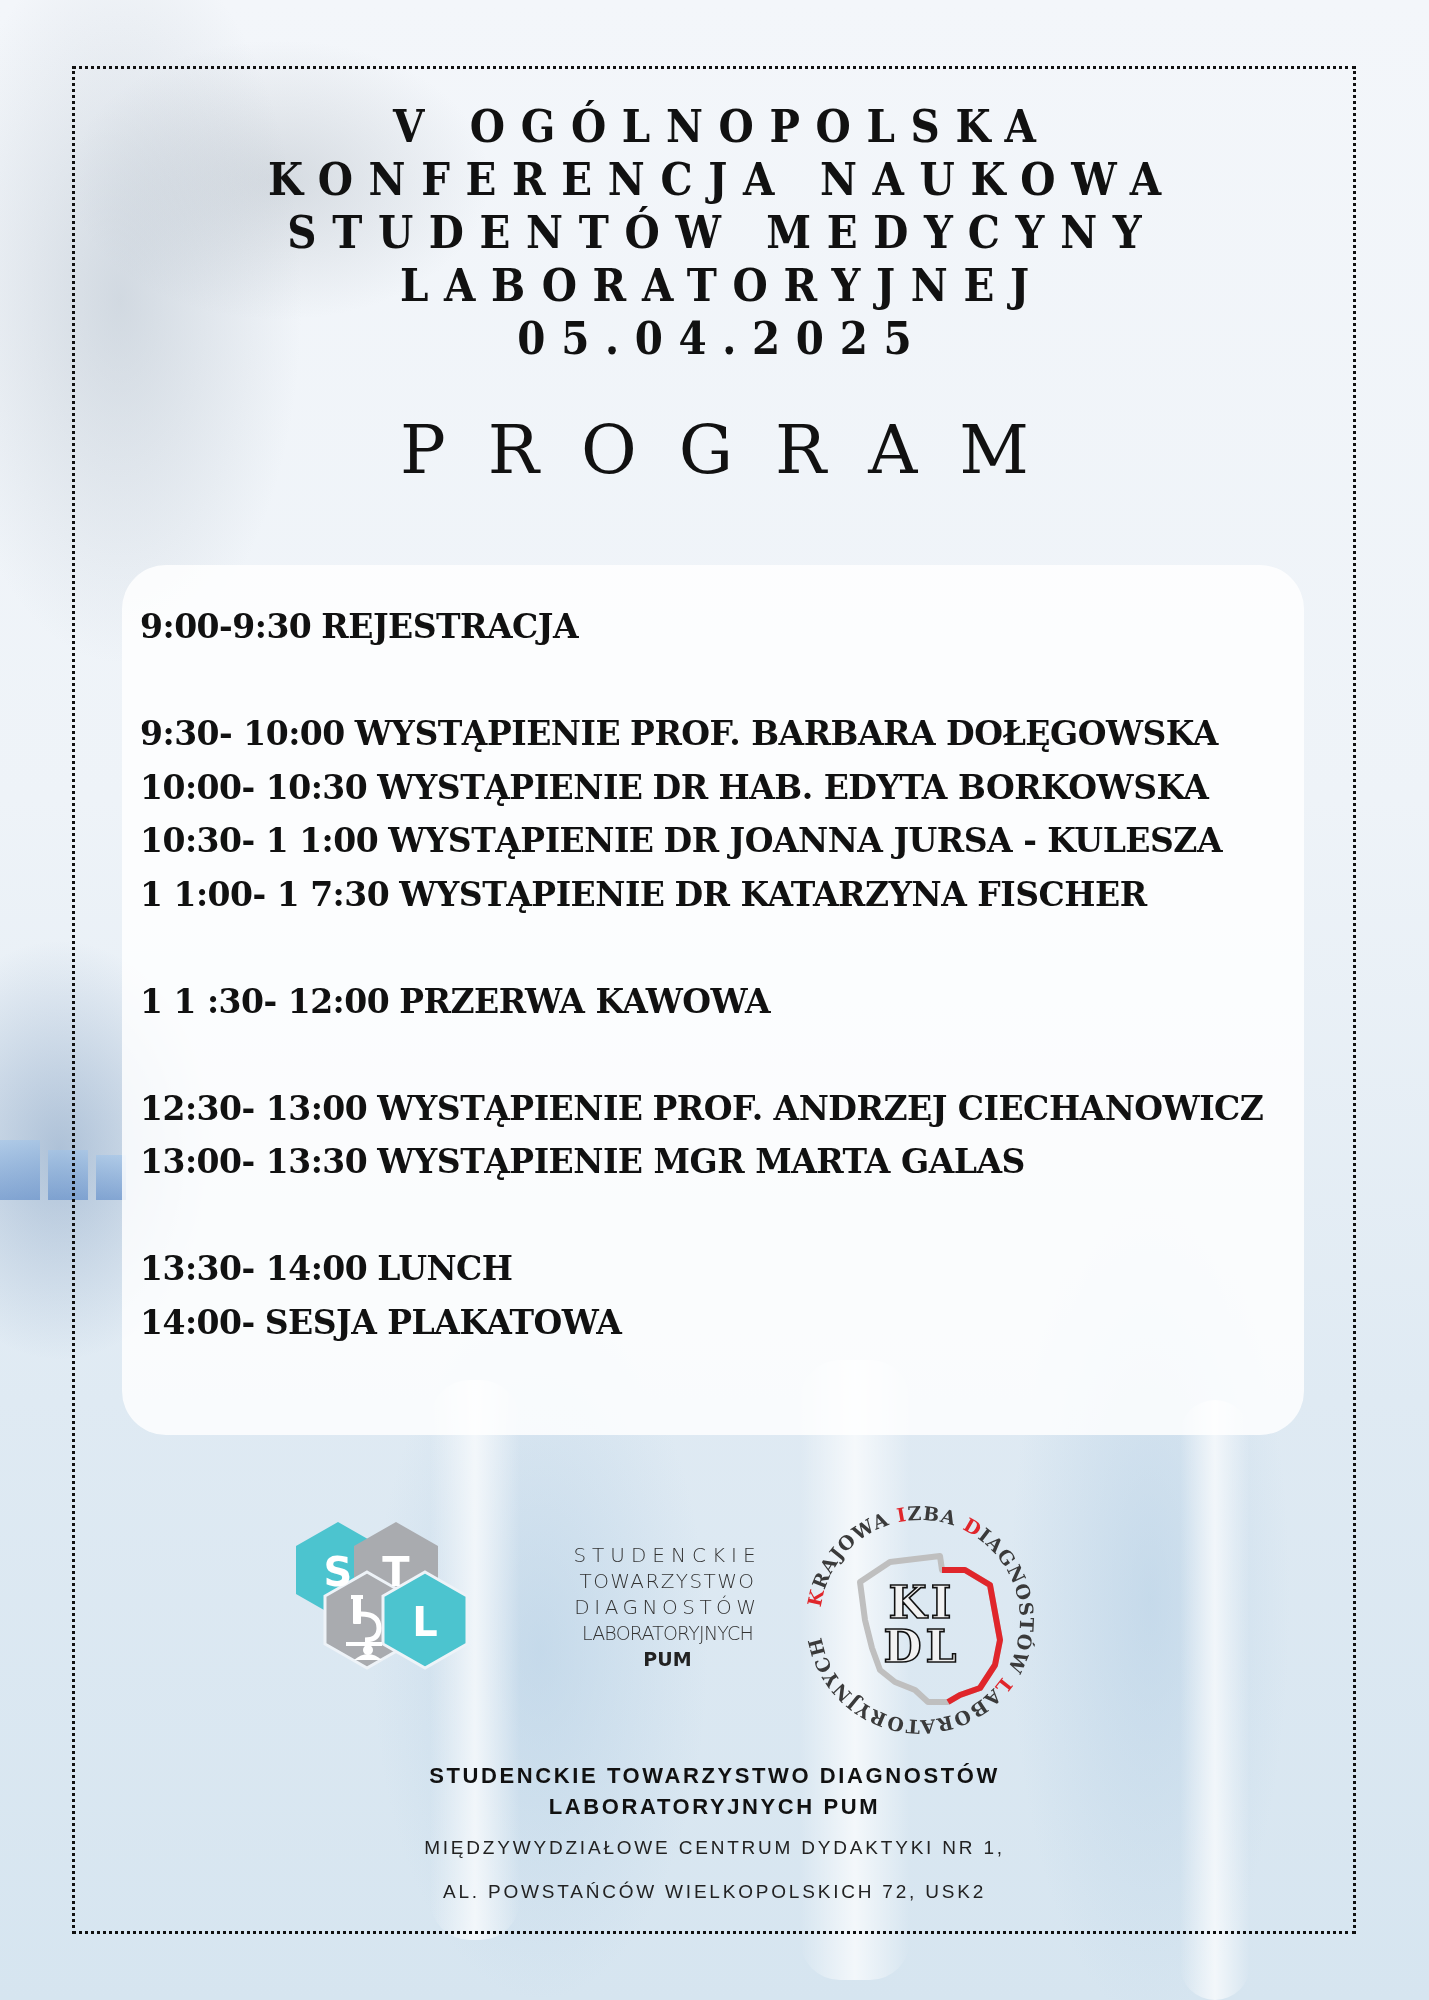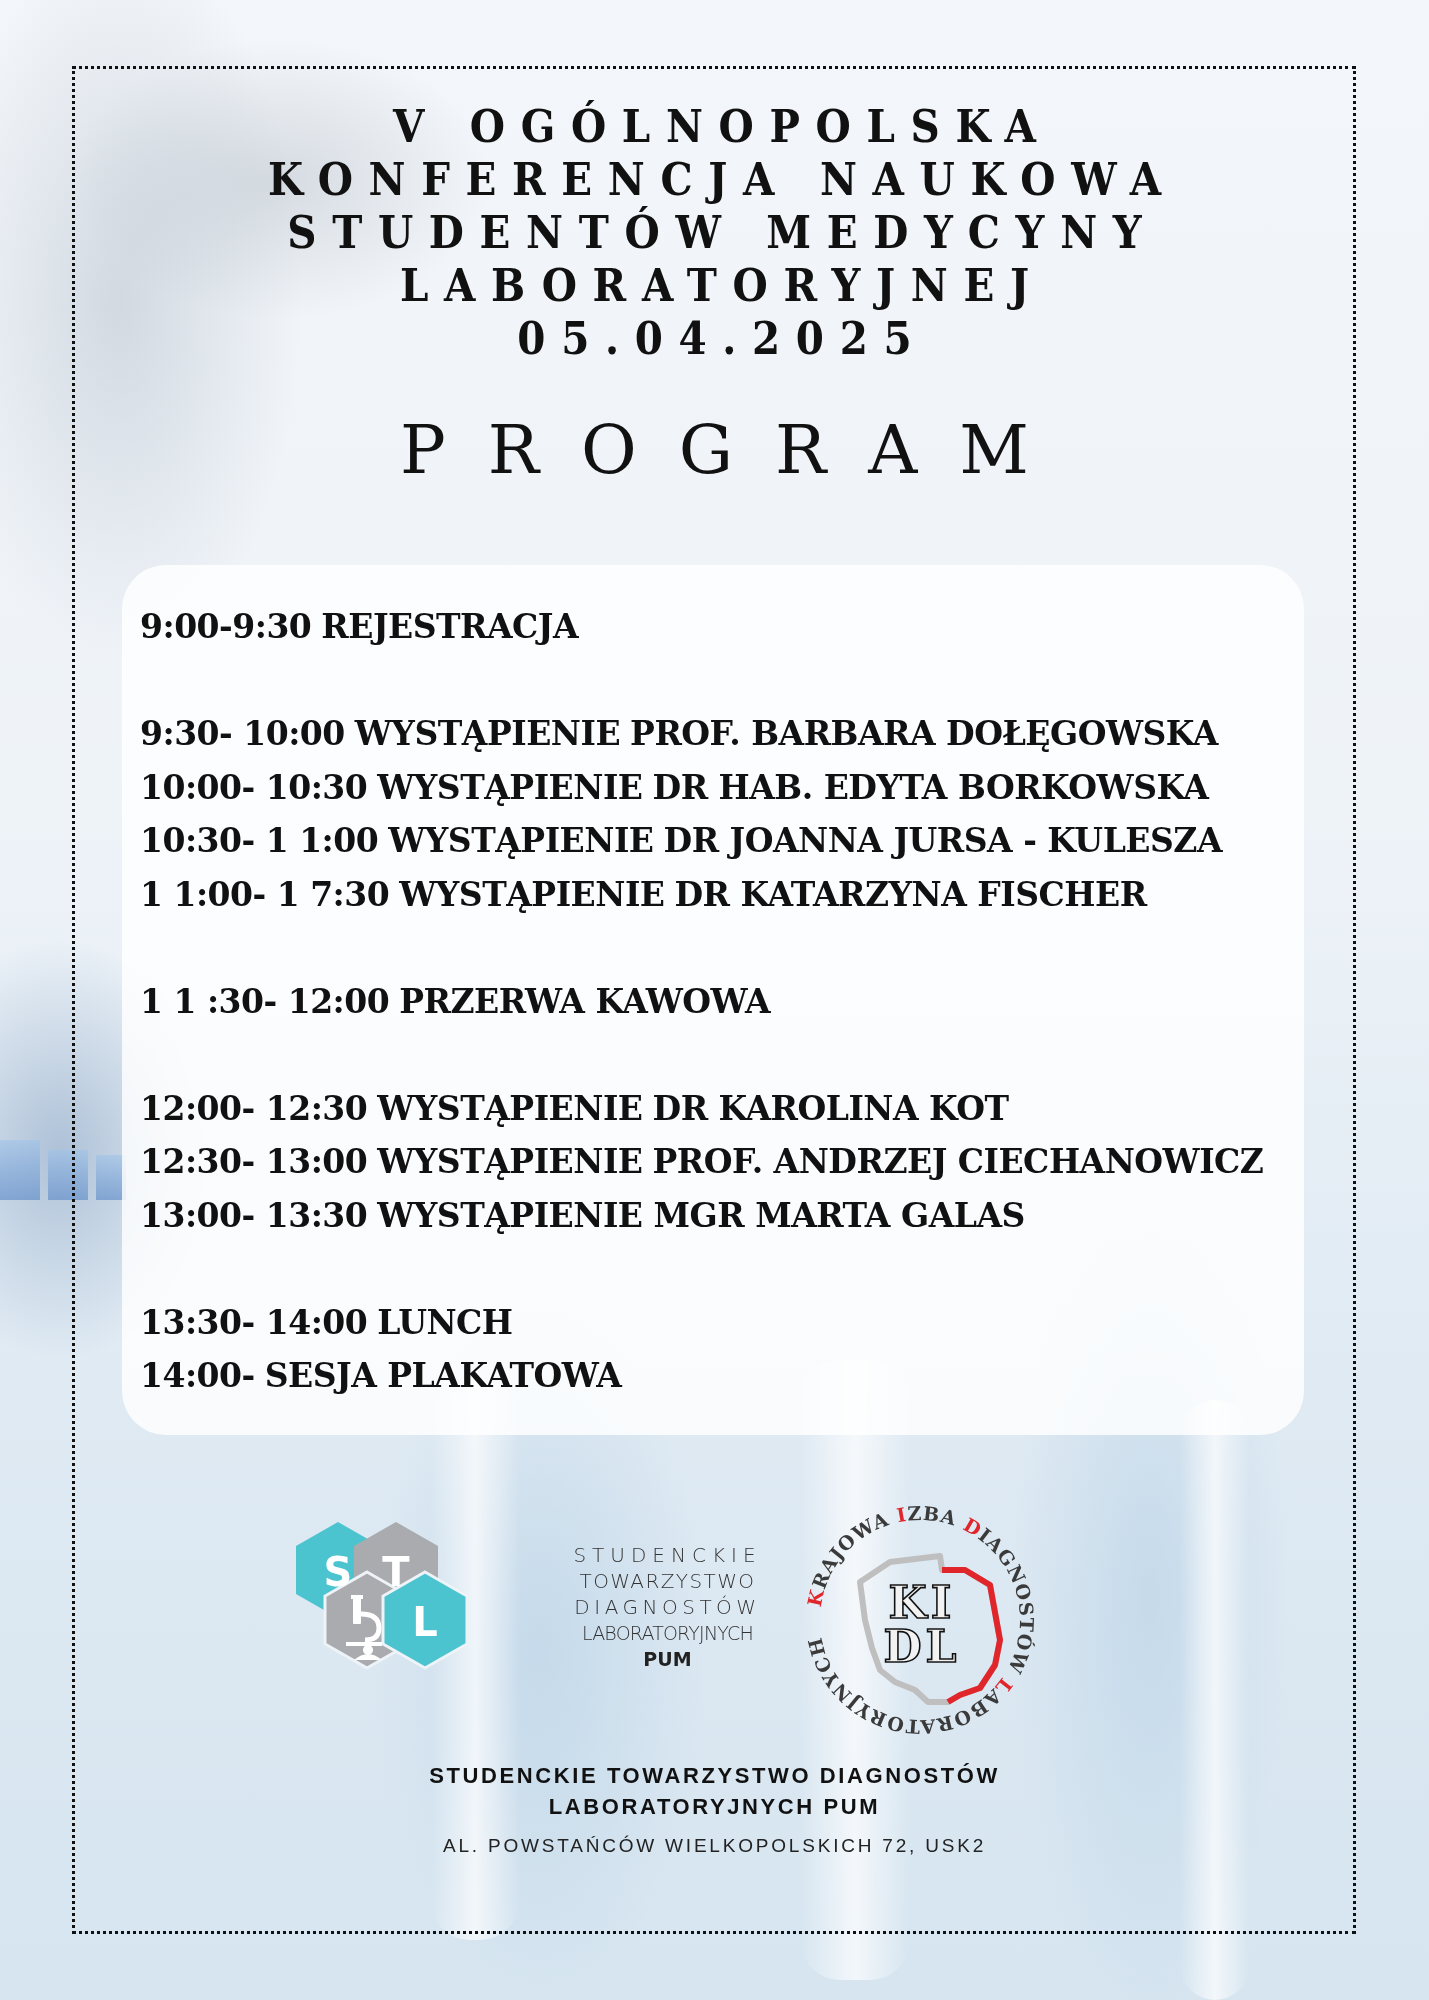--- a/index.html
+++ b/index.html
@@ -122,25 +122,20 @@
     <span class="t">1 1:00- 1 7:30</span>
     <span class="act">WYSTĄPIENIE</span>
     <span class="who">DR KATARZYNA FISCHER</span>
   </div>
   <div class="gap"></div>
   <div class="row">
     <span class="t">1 1 :30- 12:00</span>
     <span class="act">PRZERWA KAWOWA</span>
   </div>
   <div class="gap"></div>
-  <div class="row">
-    <span class="t">12:00- 12:30</span>
-    <span class="act">WYSTĄPIENIE</span>
-    <span class="who">DR KAROLINA KOT</span>
-  </div>
   <div class="row">
     <span class="t">12:30- 13:00</span>
     <span class="act">WYSTĄPIENIE</span>
     <span class="who">PROF. ANDRZEJ CIECHANOWICZ</span>
   </div>
   <div class="row">
     <span class="t">13:00- 13:30</span>
     <span class="act">WYSTĄPIENIE </span>
     <span class="who">MGR MARTA GALAS</span>
   </div>
@@ -195,14 +190,15 @@
       </textPath>
     </text>
     <text x="132" y="128" text-anchor="middle" font-family="DejaVu Serif, serif" font-weight="bold" font-size="44" fill="#f2f2f2" stroke="#111" stroke-width="1.6" letter-spacing="4">KI</text>
     <text x="132" y="172" text-anchor="middle" font-family="DejaVu Serif, serif" font-weight="bold" font-size="44" fill="#f2f2f2" stroke="#111" stroke-width="1.6" letter-spacing="4">DL</text>
   </svg>
 </div>
 
 <div class="footer">
   <div class="org">STUDENCKIE TOWARZYSTWO DIAGNOSTÓW</div>
   <div class="org">LABORATORYJNYCH PUM</div>
+  <div class="addr" style="margin-top:6px;">MIĘDZYWYDZIAŁOWE CENTRUM DYDAKTYKI NR 1,</div>
   <div class="addr" style="margin-top:4px;">AL. POWSTAŃCÓW WIELKOPOLSKICH 72, USK2</div>
 </div>
 
 </body></html>

